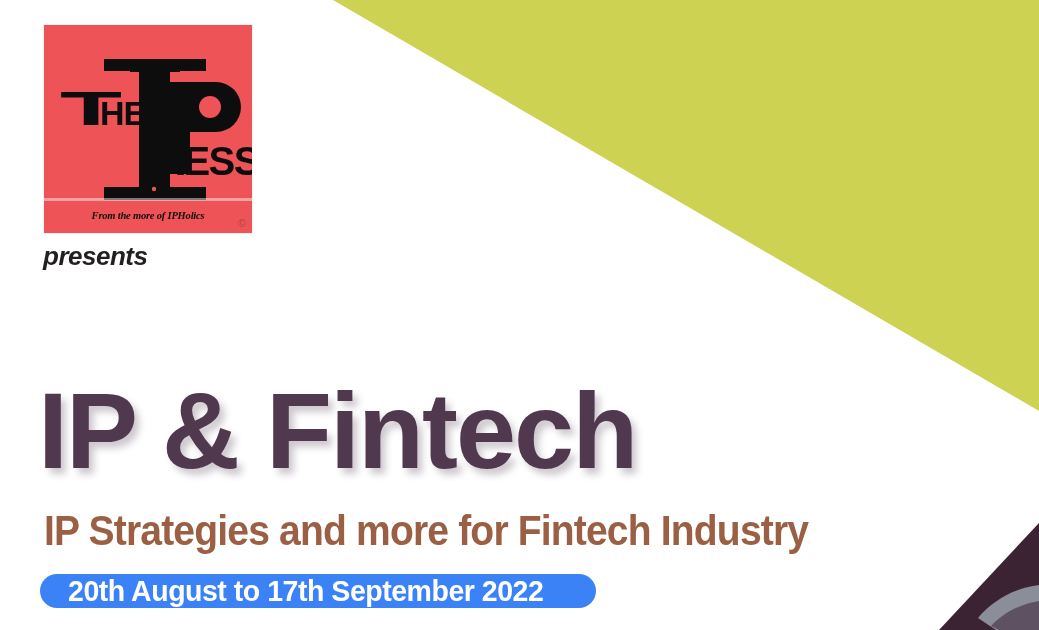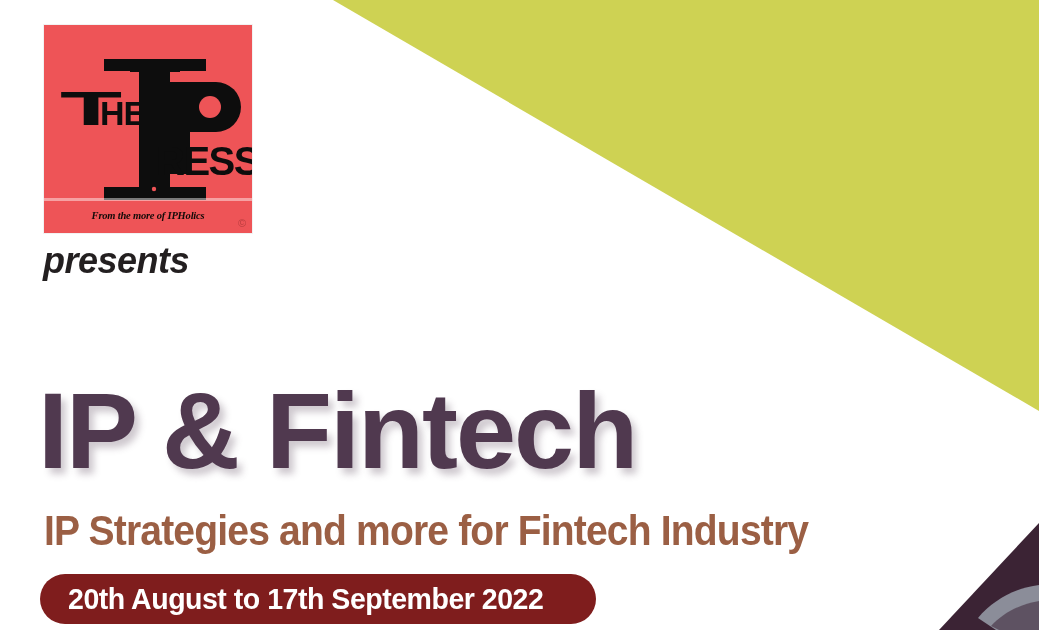--- a/index.html
+++ b/index.html
@@ -77,21 +77,21 @@
     font-size: 11px;
     line-height: 1;
     color: rgba(120, 30, 30, 0.45);
   }
 
   
   .presents {
     position: absolute;
     left: 43px;
     top: 243px;
-    font-size: 36px;
+    font-size: 26px;
     font-weight: bold;
     font-style: italic;
     color: #231f20;
     letter-spacing: -0.5px;
     line-height: 1;
   }
   .eyebrow {
     position: absolute;
     left: 41px;
     top: 312px;
@@ -124,25 +124,25 @@
     letter-spacing: -0.9px;
     line-height: 1;
     white-space: nowrap;
     transform: scaleX(0.93);
     transform-origin: left center;
   }
   .date-pill {
     position: absolute;
     left: 40px;
     top: 574px;
-    height: 50px;
+    height: 34px;
     padding: 0 28px;
     display: inline-flex;
     align-items: center;
-    background: #7f1d1d;
+    background: #3b82f6;
     border-radius: 999px;
     box-sizing: border-box;
   }
   .date-pill-text {
     font-size: 30px;
     font-weight: bold;
     color: #ffffff;
     letter-spacing: -0.5px;
     line-height: 1;
     white-space: nowrap;

